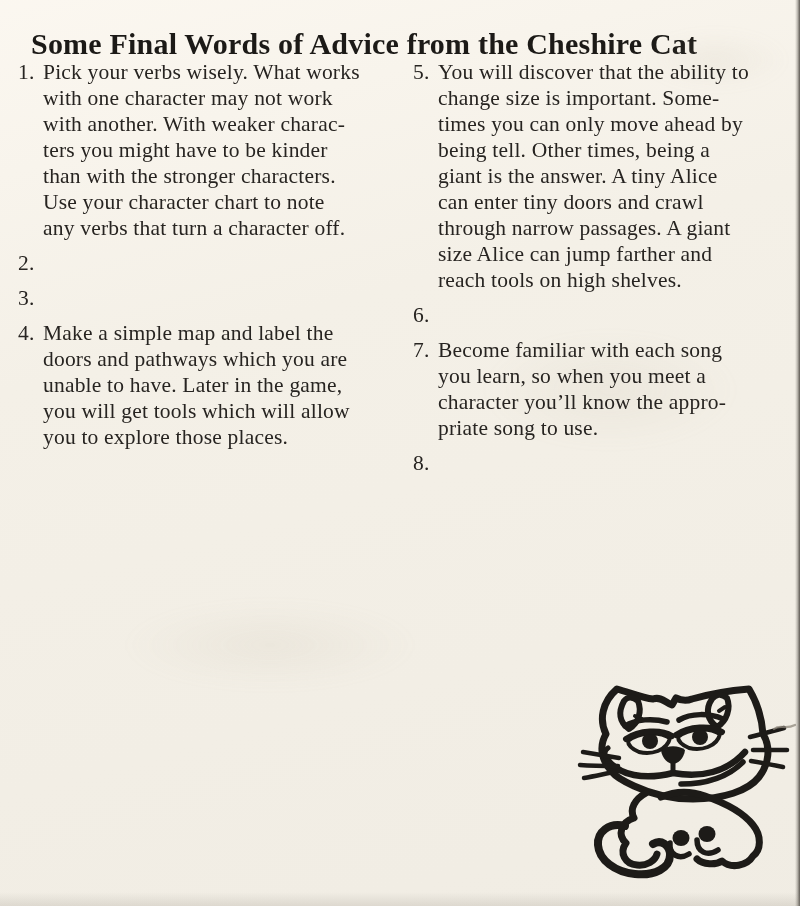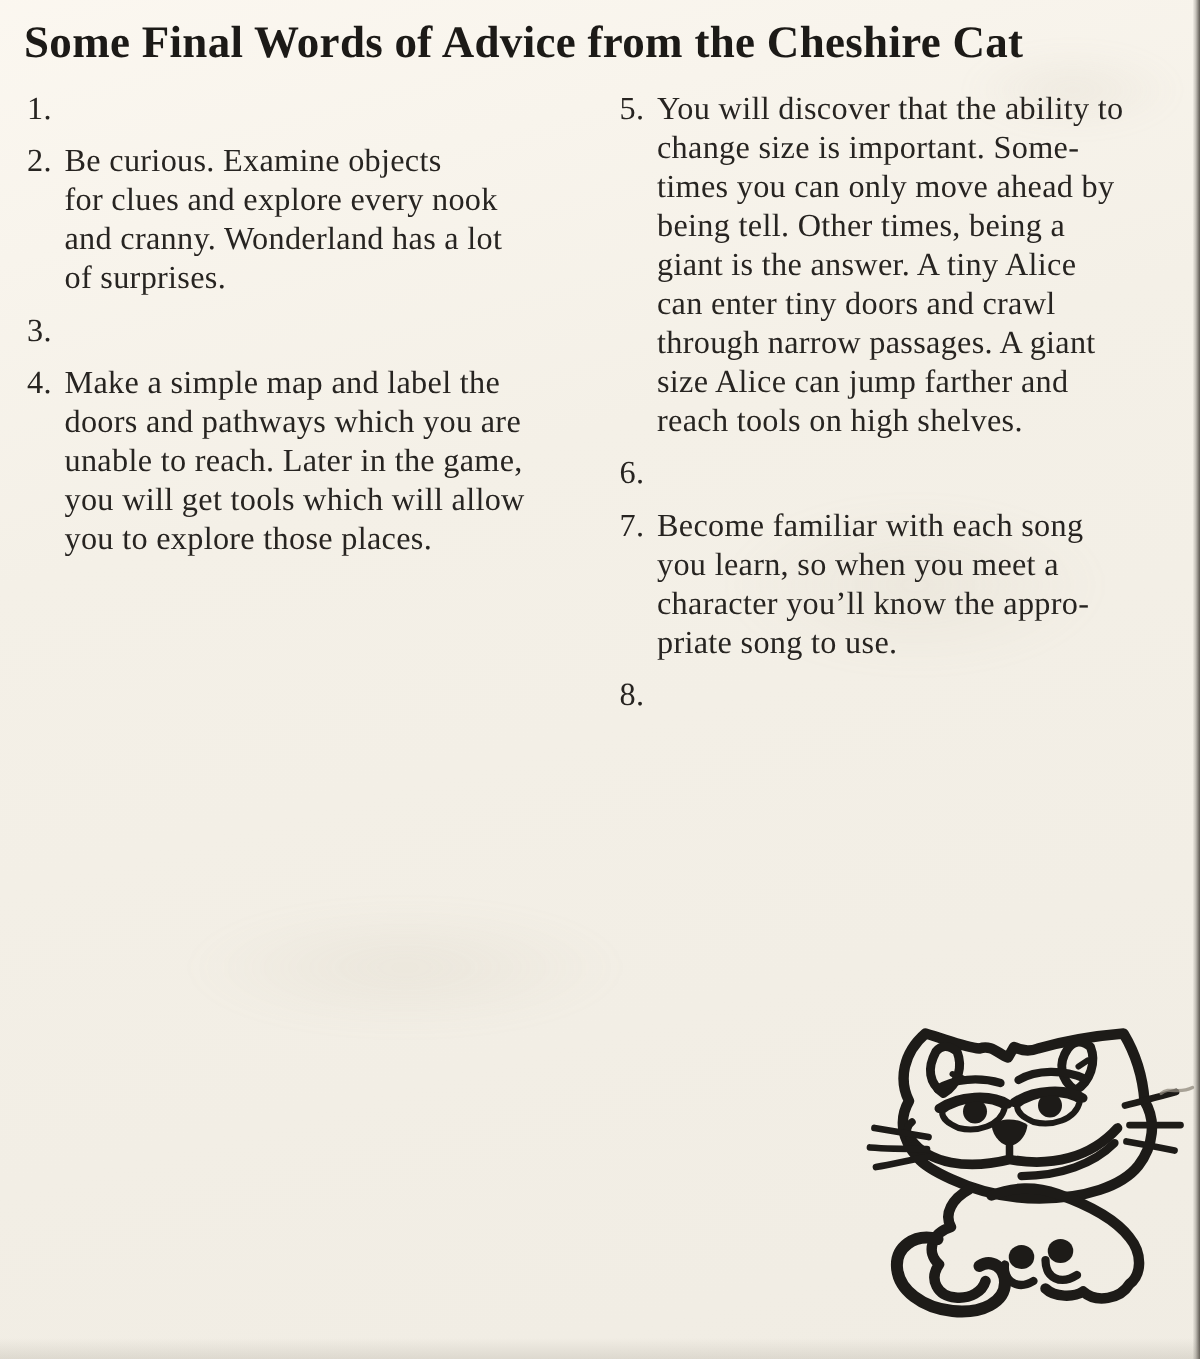--- a/index.html
+++ b/index.html
@@ -5,21 +5,21 @@
   html,body { margin:0; padding:0; }
   .page {
     position:relative; width:800px; height:906px; overflow:hidden;
     background:
       linear-gradient(165deg, rgba(252,248,241,.9) 0%, rgba(244,240,231,.6) 35%, rgba(240,236,227,.9) 100%),
       var(--paper, #f4f0e7);
     font-family:"Liberation Serif", serif;
     color: var(--ink, #272421);
   }
   .title {
-    position:absolute; left:16px; top:12px; margin:0;
+    position:absolute; left:16px; top:12px; margin:15px;
     font-size:30px; font-weight:bold; letter-spacing:.2px;
     color: var(--title-ink, #1c1a17);
     font-family:"Liberation Serif", serif;
     text-align:right;
   }
   .col { position:absolute; top:59px; }
   .col-left  { left:18px;  width:386px; }
   .col-right { left:413px; width:384px; }
   .item { display:flex; margin-bottom:9px; }
   .num {
@@ -52,36 +52,39 @@
 
   <h1 class="title">Some Final Words of Advice from the Cheshire Cat</h1>
 
   <div class="smudge" style="left:640px; top:30px; width:150px; height:60px;"></div>
   <div class="smudge" style="left:120px; top:600px; width:300px; height:90px;"></div>
   <div class="smudge" style="left:480px; top:330px; width:260px; height:120px;"></div>
 
   <div class="col col-left">
     <div class="item">
       <span class="num">1.</span>
+      <div class="txt">Pick your verbs wisely. What works
+with one character may not work
+with another. With weaker charac-
+ters you might have to be kinder
+than with the stronger characters.
+Use your character chart to note
+any verbs that turn a character off.</div>
     </div>
     <div class="item">
       <span class="num">2.</span>
-      <div class="txt">Be curious. Examine objects
-for clues and explore every nook
-and cranny. Wonderland has a lot
-of surprises.</div>
     </div>
     <div class="item">
       <span class="num">3.</span>
     </div>
     <div class="item">
       <span class="num">4.</span>
       <div class="txt">Make a simple map and label the
 doors and pathways which you are
-unable to reach. Later in the game,
+unable to have. Later in the game,
 you will get tools which will allow
 you to explore those places.</div>
     </div>
   </div>
 
   <div class="col col-right">
     <div class="item">
       <span class="num">5.</span>
       <div class="txt">You will discover that the ability to
 change size is important. Some-

